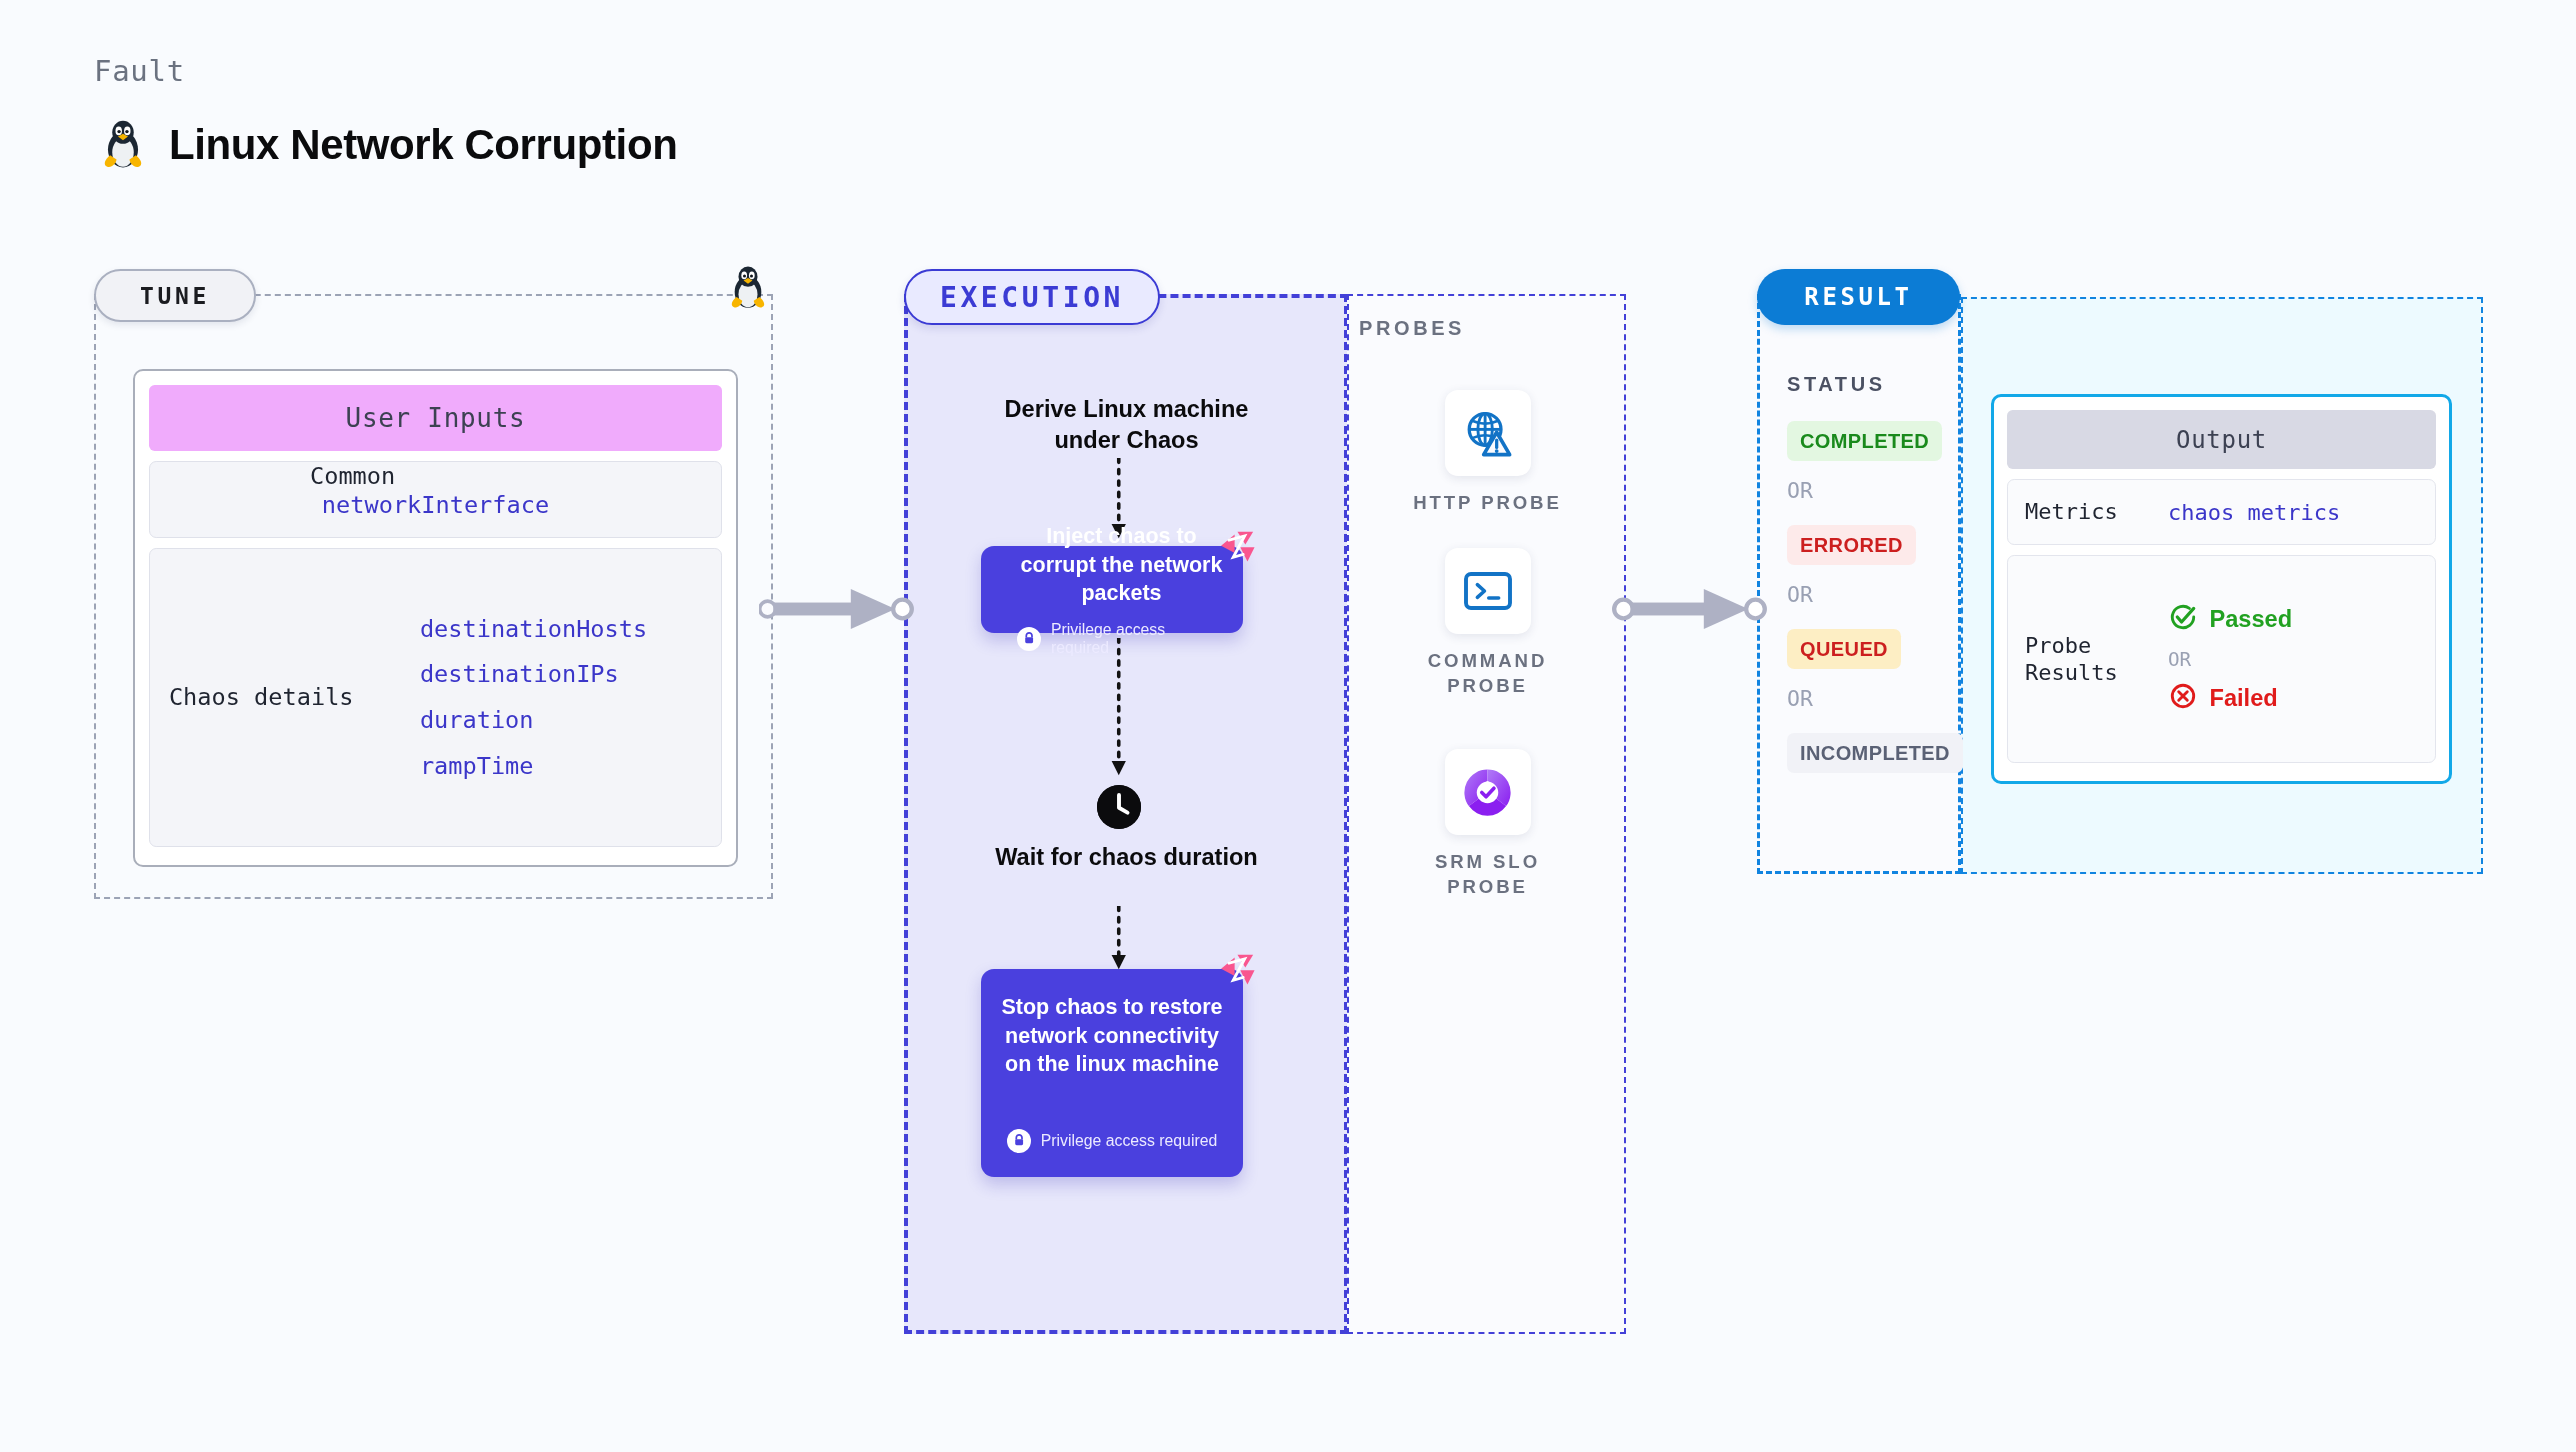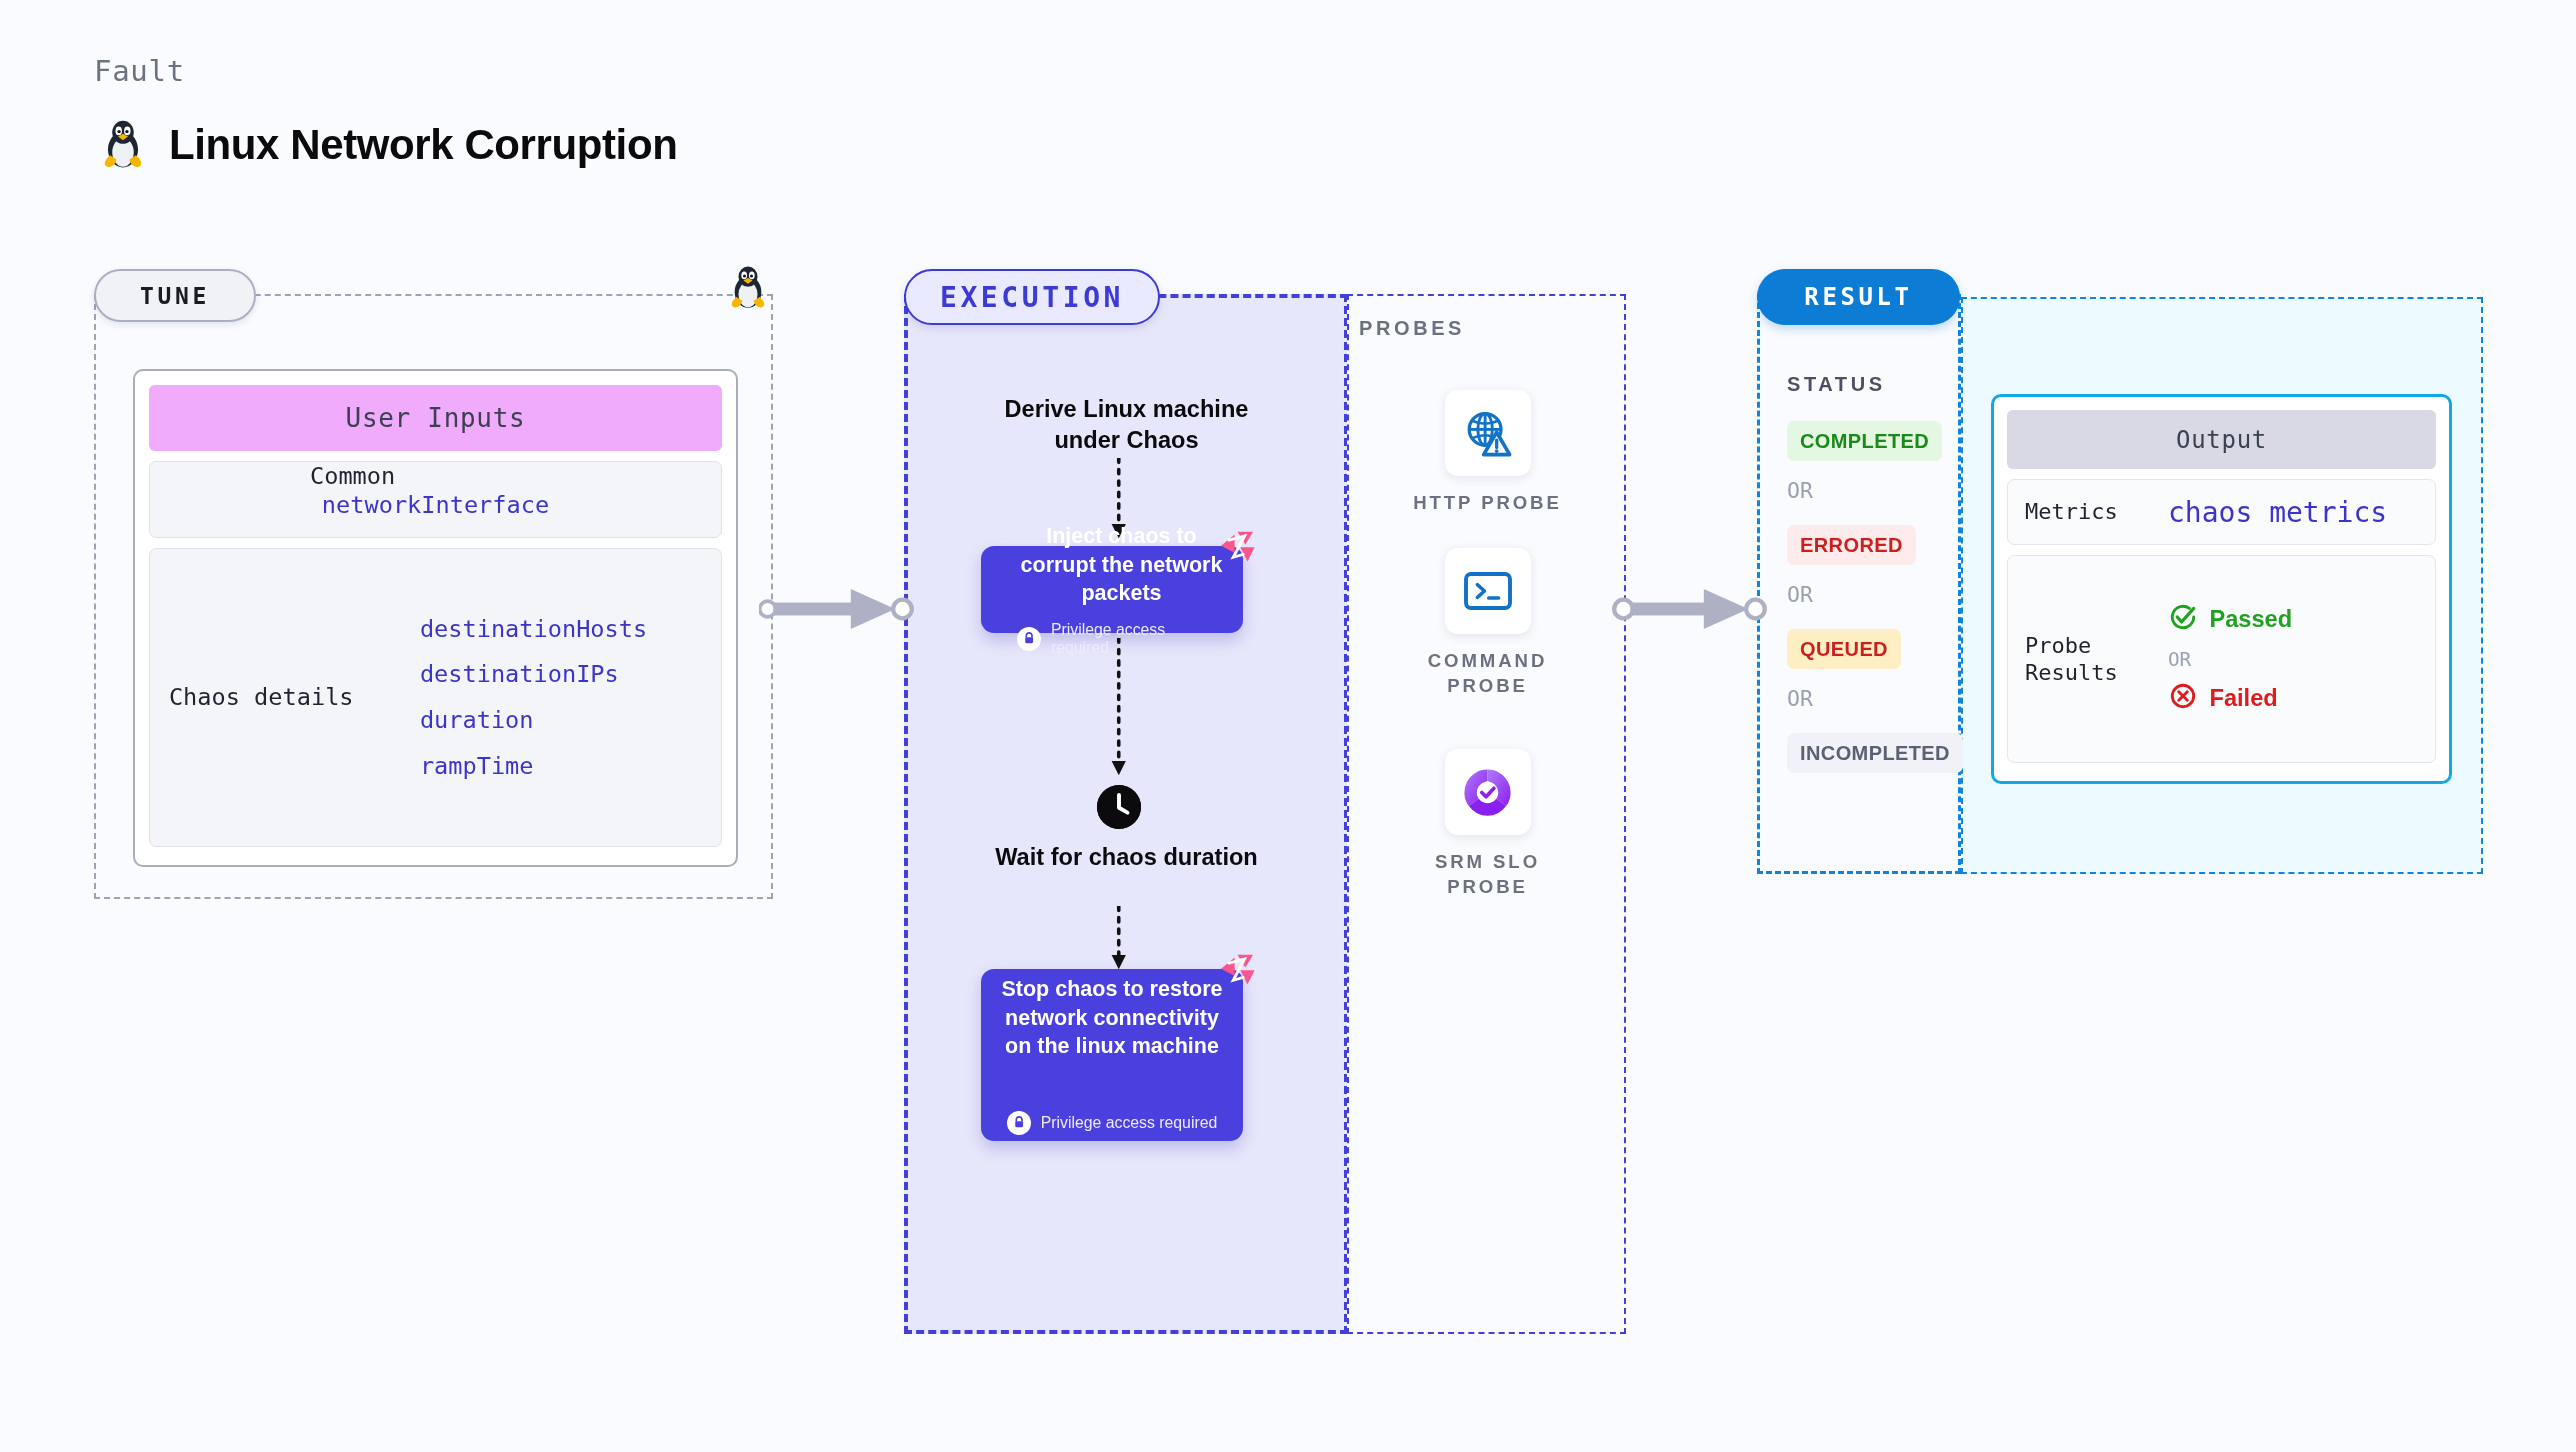--- a/index.html
+++ b/index.html
@@ -117,21 +117,21 @@
   .chaos-box {
     position: absolute; background: #4a40de; border-radius: 13px;
     box-shadow: 0 7.2px 15.8px rgba(50,40,180,0.22);
     display: flex; flex-direction: column; align-items: center; justify-content: center;
     color: #fff; padding: 15.8px 17px;
   }
   .chaos-box .cb-text {
     font-size: 21.5px; font-weight: bold; text-align: center; line-height: 1.32;
   }
   .cb-inject { left: 981px; top: 546px; width: 262px; height: 87px; padding-left: 36px; }
-  .cb-stop   { left: 981px; top: 969px; width: 262px; height: 172px; gap: 37px; }
+  .cb-stop   { left: 981px; top: 969px; width: 262px; height: 208px; gap: 37px; }
   .priv {
     display: flex; align-items: center; gap: 10px; margin-top: 13px;
     font-size: 15.8px; color: #eceaff;
   }
   .lock-badge {
     width: 24px; height: 24px; border-radius: 50%; background: #ffffff;
     display: flex; align-items: center; justify-content: center; flex: none;
   }
   .litmus-mark { position: absolute; right: -13px; top: -15.8px; }
 
@@ -202,21 +202,21 @@
     margin-top: 10px; background: #fafbfd; border: 1.4px solid #e3e5ed;
     border-radius: 7.2px; display: flex; align-items: center; padding: 0 17px;
   }
   .out-metrics { height: 66px; }
   .out-probes  { height: 208px; }
   .out-label {
     font-family: "DejaVu Sans Mono", monospace; font-size: 22px; color: #1f2430;
     width: 143px; flex: none; line-height: 1.25;
   }
   .out-value {
-    font-family: "DejaVu Sans Mono", monospace; font-size: 28px; color: #3b36c9;
+    font-family: "DejaVu Sans Mono", monospace; font-size: 22px; color: #3b36c9;
   }
   .pr-stack { display: flex; flex-direction: column; gap: 10px; }
   .pr-item { display: flex; align-items: center; gap: 11.5px; font-size: 23.6px; font-weight: bold; }
   .pr-pass { color: #21a121; }
   .pr-fail { color: #e01b1b; }
   .pr-or { font-family: "DejaVu Sans Mono", monospace; font-size: 19.3px; color: #9aa1b3; font-weight: normal; }
 
   
   .connector { position: absolute; }
   .tux-tune { position: absolute; left: 727px; top: 264px; z-index: 25; }

